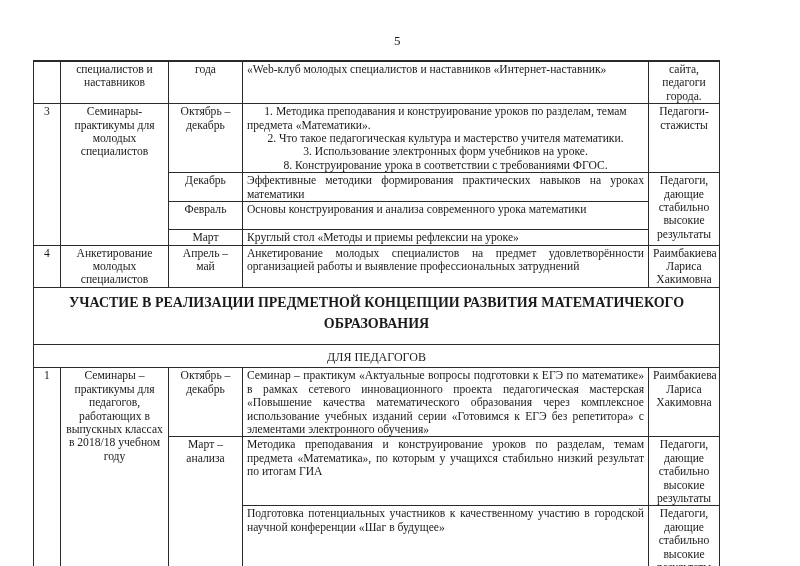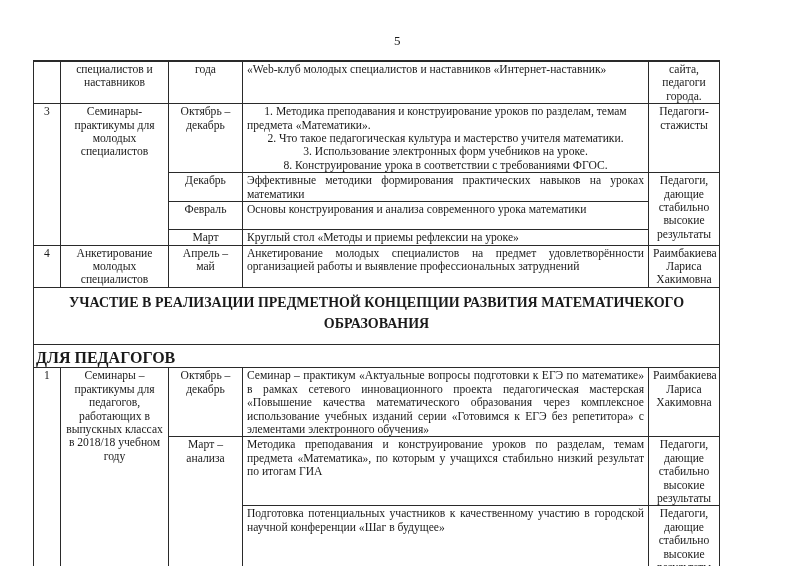--- a/index.html
+++ b/index.html
@@ -8,21 +8,21 @@
   .page-number { position: absolute; left: 394px; top: 33px; font-size: 13px; }
   table.plan { position: absolute; left: 33px; top: 60px; width: 686px;
                border-collapse: collapse; table-layout: fixed; font-size: 11.6px; line-height: 13.4px; }
   table.plan td { border: 1px solid #2a2a2a; vertical-align: top; padding: 1px 4px 0 4px; }
   table.plan tr.top td { border-top: 2px solid #2a2a2a; }
   .c { text-align: center; }
   .j { text-align: justify; text-align-last: left; }
   .num { text-align: center; }
   .section-title { text-align: center; font-weight: bold; font-size: 14px; line-height: 21px;
                    padding: 4px 2px 10px 2px !important; }
-  .subsection-title { font-weight: bold; font-size: 16px;
+  .subsection-title { text-align: center; font-weight: normal; font-size: 12px;
                       padding: 6px 2px 3px 2px !important; }
   .list-line { display: block; text-align: center; }
 </style>
 </head>
 <body>
 
 <div class="page-number">5</div>
 
 <table class="plan">
   <colgroup>

